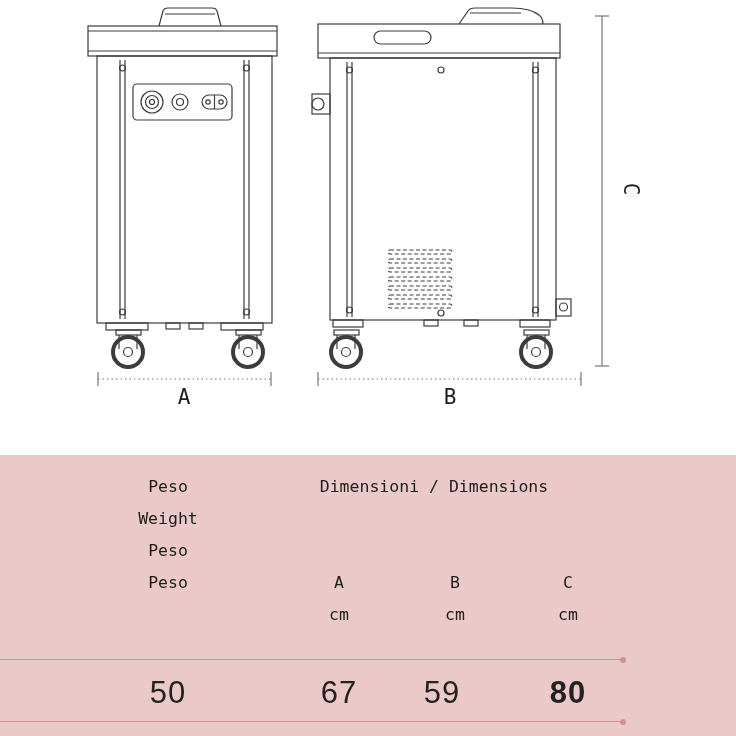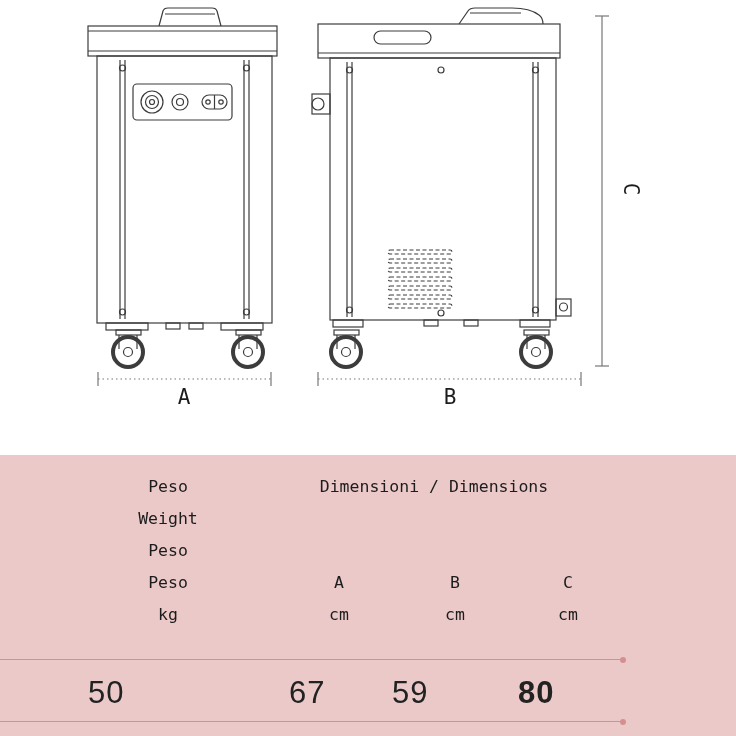--- a/index.html
+++ b/index.html
@@ -26,21 +26,21 @@
   .col-b { left:415px; }
   .col-c { left:528px; }
   .divider { position:absolute; left:0; width:623px; height:1px; background:#d49090; }
   .div-top { top:204px; }
   .div-bot { top:266px; }
   .divider .dot {
     position:absolute; right:-3px; top:-2.5px;
     width:6px; height:6px; border-radius:50%; background:#d49090;
   }
   .val {
-    position:absolute; top:220px; 
+    position:absolute; top:220px; text-align:center;
     font-family:"Liberation Sans", sans-serif;
     font-size:31px; letter-spacing:1px; color:#222222; font-weight:400;
   }
   .val-w { left:88px;  width:160px; }
   .val-a { left:289px; width:100px; }
   .val-b { left:392px; width:100px; }
   .val-c { left:518px; width:100px;font-weight:bold; }
   svg text {
     font-family:"DejaVu Sans Mono", monospace;
     font-size:21px; fill:#1c1c1c;
@@ -190,21 +190,20 @@
     </svg>
   </div>
 
   <div class="spec-table">
 
     <div class="hdr wcol">
       <div>Peso</div>
       <div>Weight</div>
       <div>Peso</div>
       <div>Peso</div>
-      <div>kg</div>
     </div>
 
     <div class="hdr dimhdr">
       <div>Dimensioni / Dimensions</div>
     </div>
 
     <div class="dcol col-a">
       <div>A</div>
       <div>cm</div>
     </div>

